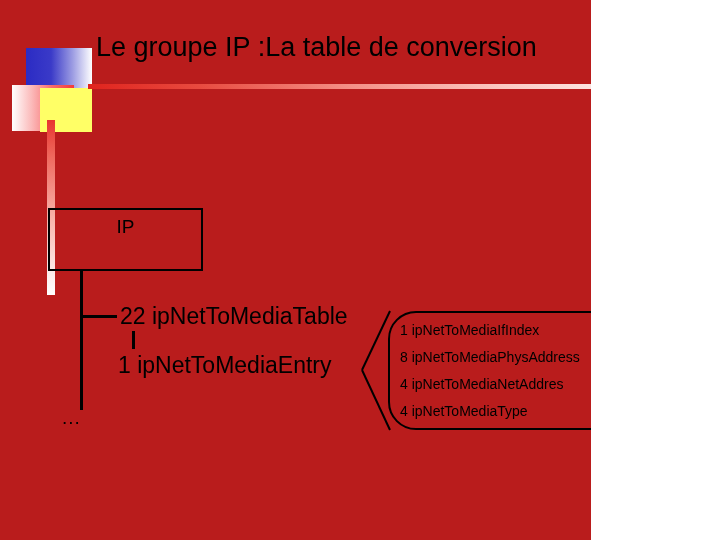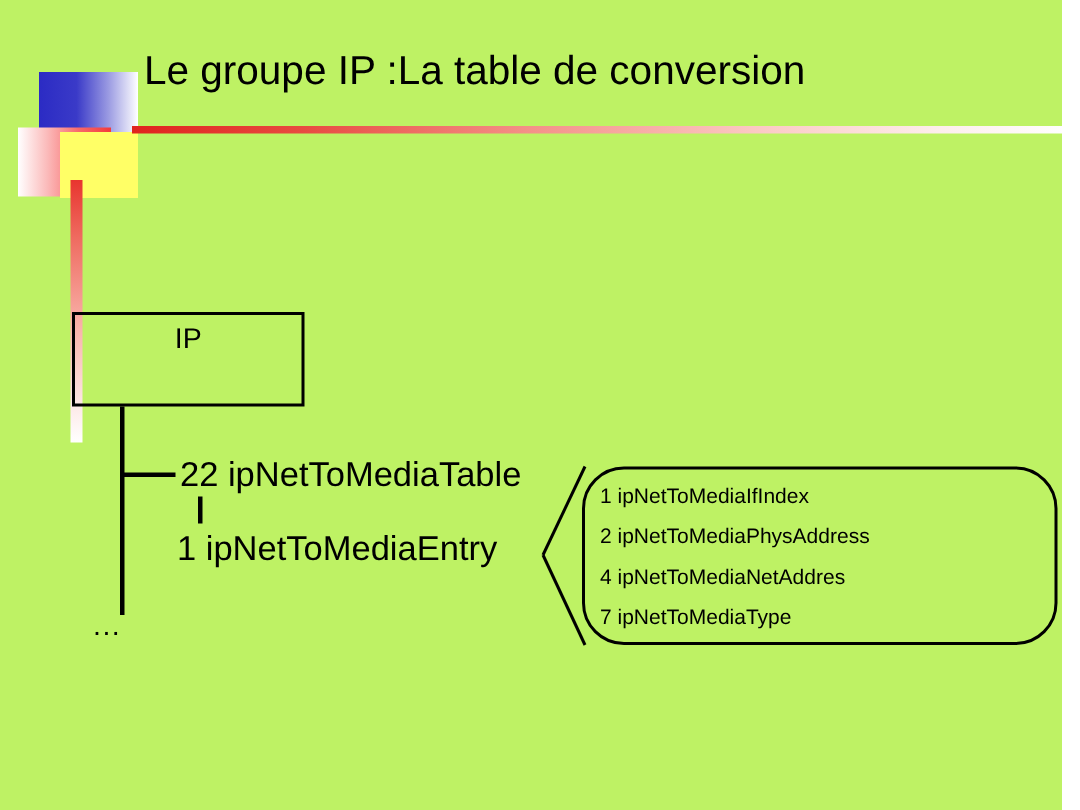--- a/index.html
+++ b/index.html
@@ -7,23 +7,23 @@
     margin: 0;
     padding: 0;
     background: #ffffff;
   }
   body {
     font-family: "Liberation Sans", sans-serif;
     color: #000000;
   }
   #slide {
     position: relative;
-    width: 708px;
+    width: 591px;
     height: 540px;
-    background: #bef264;
+    background: #b91c1c;
     overflow: hidden;
   }
 
   
   .deco-blue {
     position: absolute;
     left: 26px;
     top: 48px;
     width: 66px;
     height: 48px;
@@ -194,18 +194,18 @@
   <div class="tree-label label-entry">1 ipNetToMediaEntry</div>
   <div class="ellipsis">...</div>
 
   <svg class="fan" viewBox="0 0 70 140" width="70" height="140">
     <line x1="22" y1="70" x2="50" y2="11" stroke="#000000" stroke-width="2"></line>
     <line x1="22" y1="70" x2="50" y2="130" stroke="#000000" stroke-width="2"></line>
   </svg>
 
   <div class="box box-entry-fields">
     <div class="line">1 ipNetToMediaIfIndex</div>
-    <div class="line">2 ipNetToMediaPhysAddress</div>
+    <div class="line">8 ipNetToMediaPhysAddress</div>
     <div class="line">4 ipNetToMediaNetAddres</div>
-    <div class="line">7 ipNetToMediaType</div>
+    <div class="line">4 ipNetToMediaType</div>
   </div>
 
 </div>
 
 </body></html>

